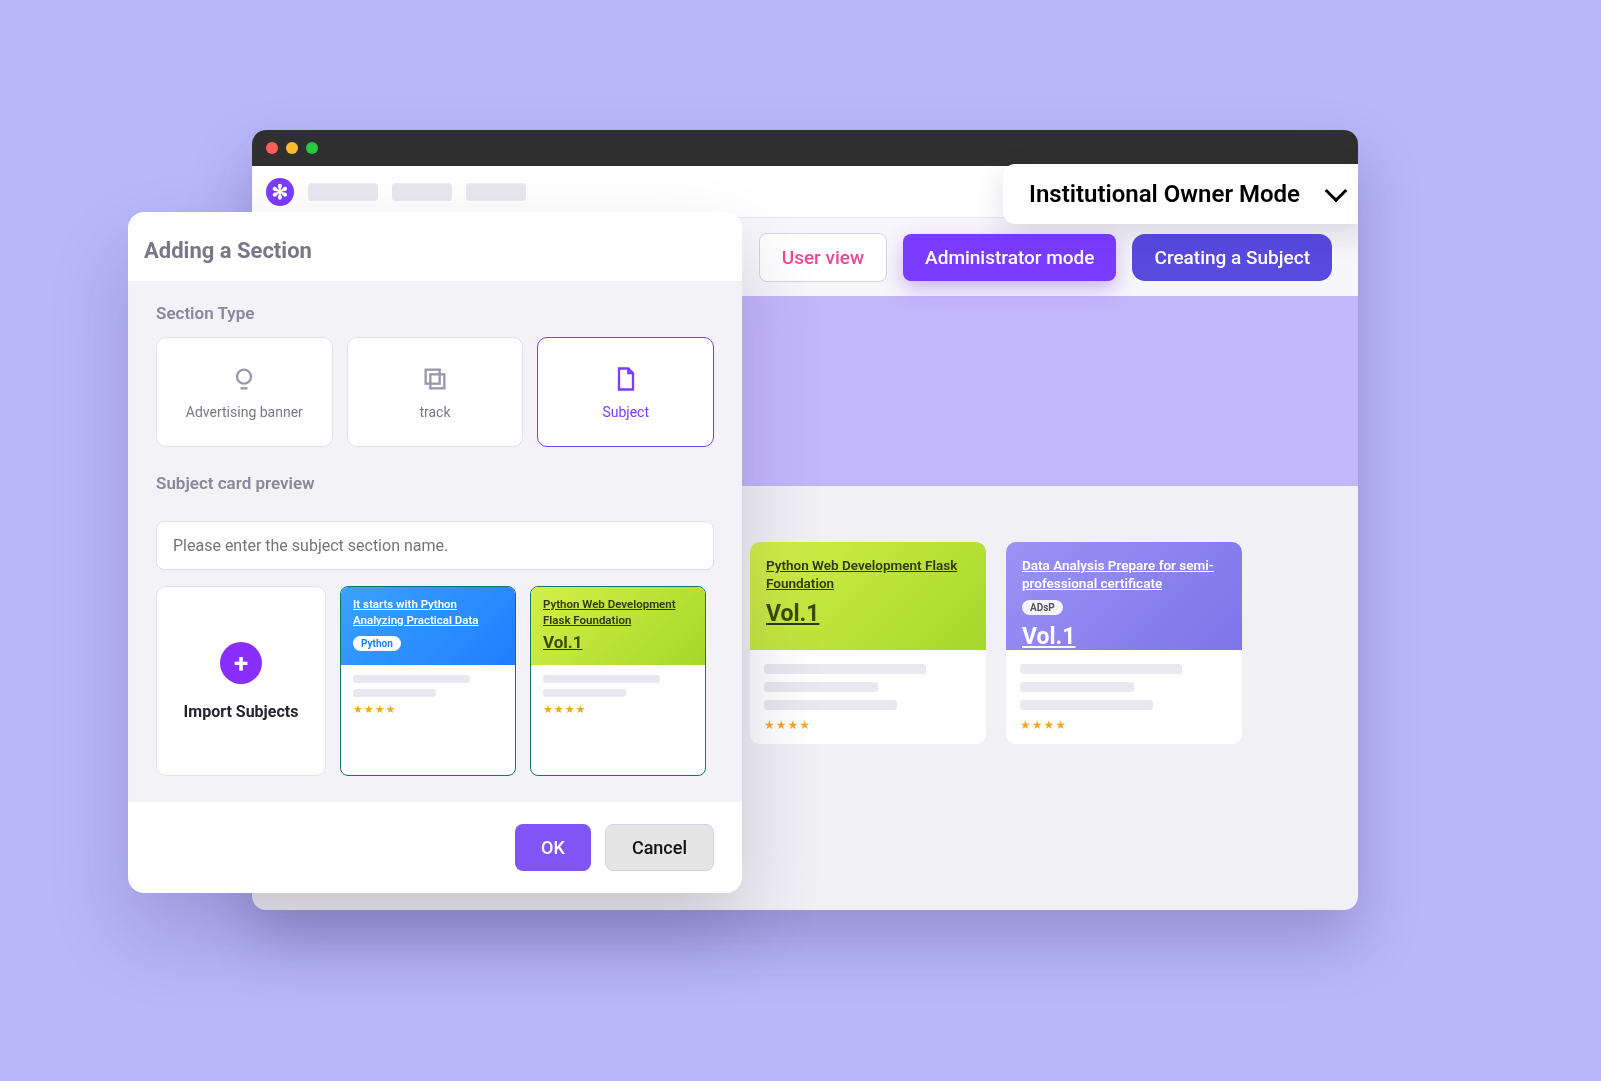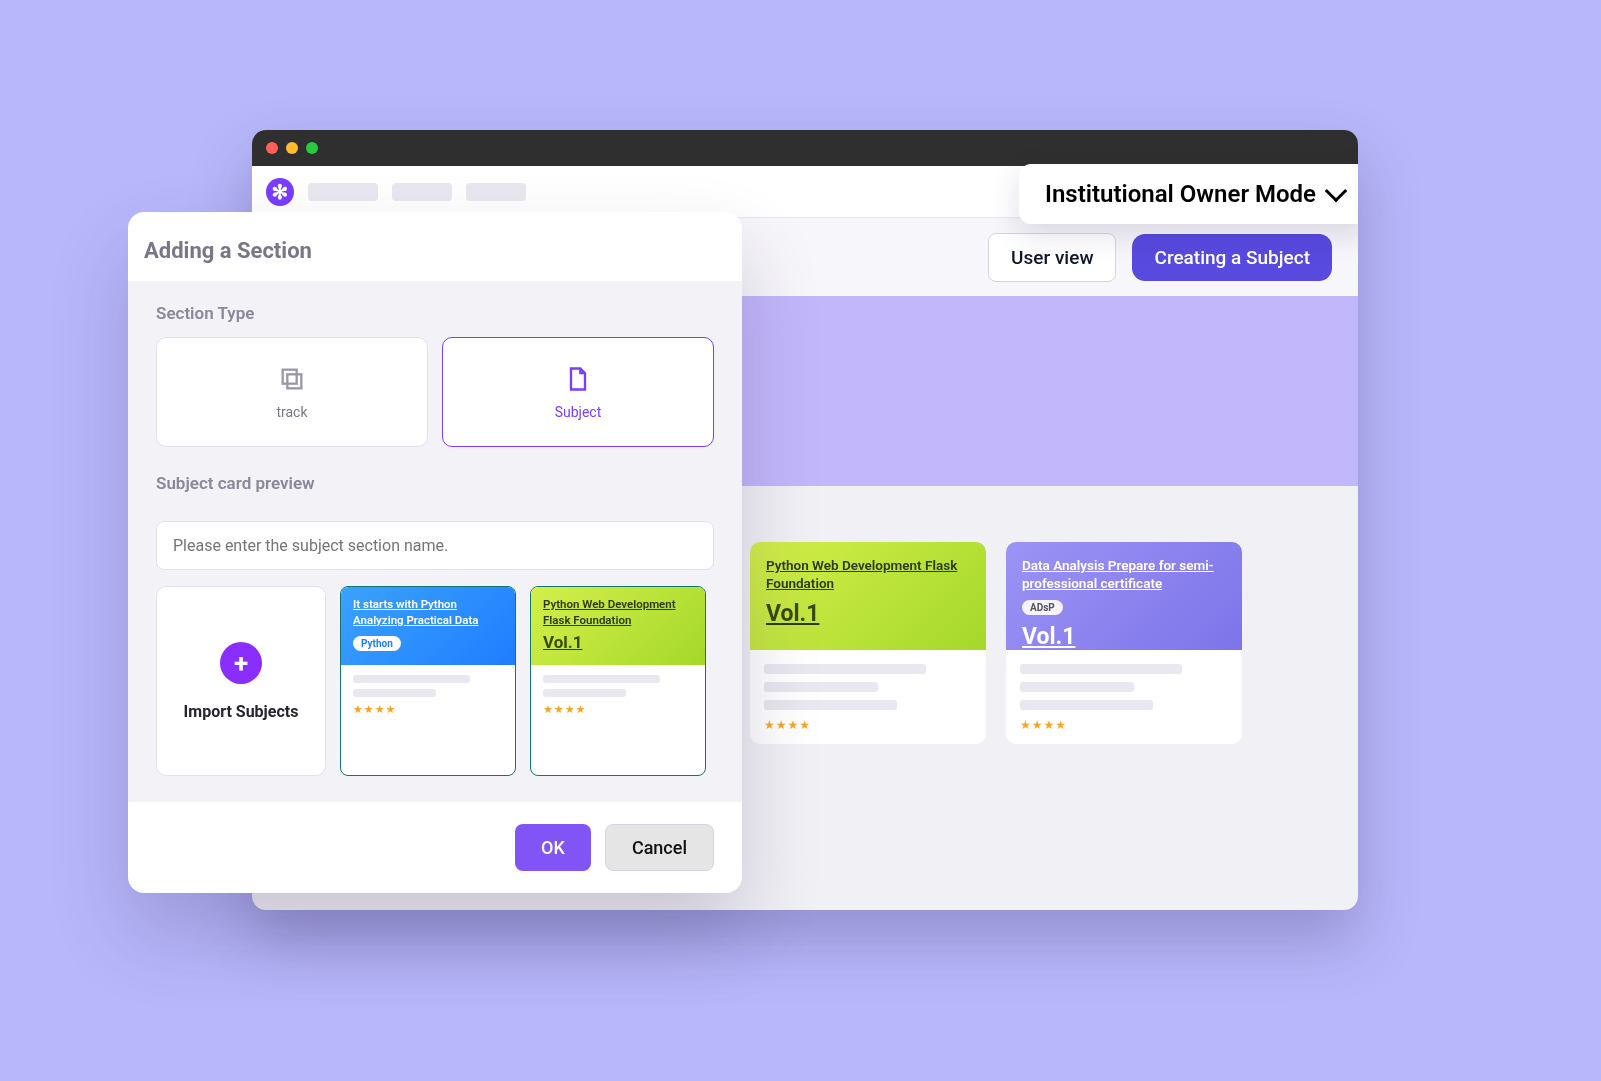--- a/index.html
+++ b/index.html
@@ -21,28 +21,28 @@
 
   .toolbar { height:52px; background:#fff; border-bottom:1px solid #e8e6ef; display:flex; align-items:center; padding:0 14px; gap:14px;}
   .logo { width:28px;height:28px;border-radius:50%;background:#7a3cff;color:#fff;display:flex;align-items:center;justify-content:center;font-size:20px;font-weight:700;}
   .ph { background:#e9e7ef; border-radius:4px; height:18px;}
   .ph.a{width:70px;} .ph.b{width:60px;} .ph.c{width:60px;}
   .avatar { margin-left:auto; width:26px;height:26px;border-radius:50%;background:linear-gradient(#e8e6ef 60%,#bcb8cf 0);}
 
   .mode-pill {
     position:absolute; right:-12px; top:34px;
     background:#fff; border-radius:12px; padding:16px 26px;
-    font-size:24px; font-weight:600; display:flex; align-items:center; gap:12px;
+    font-size:24px; font-weight:600; display:flex; align-items:center; gap:28px;
     box-shadow:0 10px 30px rgba(40,30,80,.15);
   }
   .chev { width:16px;height:16px;border-right:3px solid #000;border-bottom:3px solid #000;transform:rotate(45deg);margin-top:-6px;}
 
   .subbar { height:78px; background:#f7f6fa; display:flex; align-items:center; justify-content:flex-end; padding:0 26px; gap:16px;}
   .btn { border-radius:8px; padding:12px 22px; font-size:19px; font-weight:500; border:none; cursor:pointer;}
-  .btn.plain { background:#fff; border:1px solid #d6d2e6; color:#0f172a;}
+  .btn.plain { background:#fff; border:1px solid #d6d2e6; color:#ec4899;}
   .btn.violet { background:#7a3cff; color:#fff; box-shadow:0 8px 20px rgba(122,60,255,.35);}
   .btn.indigo { background:#584adf; color:#fff;border-radius:13px;}
 
   .hero { height:190px; background:#c3b7fb;}
   .hero2{ height:30px; background:#f1f0f5;}
 
   .cards-row { display:flex; gap:20px; padding:26px 0 0 30px;}
   .course { width:236px; border-radius:10px; overflow:hidden;}
   .course .top { height:108px; padding:14px 16px; color:#fff; position:relative;text-decoration:underline;}
   .course .top .t { font-size:13.5px; font-weight:600; line-height:1.35;}
@@ -121,20 +121,21 @@
   <div class="toolbar">
     <div class="logo">✻</div>
     <div class="ph a"></div>
     <div class="ph b"></div>
     <div class="ph c"></div>
     <div class="avatar"></div>
   </div>
 
   <div class="subbar">
     <button class="btn plain">User view</button>
+    <button class="btn violet">Administrator mode</button>
     <button class="btn indigo">Creating a Subject</button>
   </div>
 
   <div class="hero"></div>
   <div class="hero2"></div>
 
   <div class="cards-row">
     <div class="course c-blue" style="margin-left:212px;">
       <div class="top">
           <div class="t">Python ctical Data</div>
@@ -178,20 +179,29 @@
     <span class="chev"></span>
   </div>
 </div>
 
 <div class="dialog">
   <h2>Adding a Section</h2>
 
   <div class="graypanel">
     <div class="label">Section Type</div>
     <div class="types">
+      <div class="typecard">
+        <span class="typeicon ico">
+          <svg width="28" height="28" viewBox="0 0 24 24">
+              <circle cx="12" cy="10" r="6"></circle>
+              <line x1="9" y1="20" x2="15" y2="20"></line>
+            </svg>
+        </span>
+        <span>Advertising banner</span>
+      </div>
       <div class="typecard">
         <span class="typeicon ico">
           <svg width="28" height="28" viewBox="0 0 24 24">
               <rect x="4" y="4" width="12" height="12"></rect>
               <rect x="8" y="8" width="12" height="12"></rect>
             </svg>
         </span>
         <span>track</span>
       </div>
       <div class="typecard sel">

